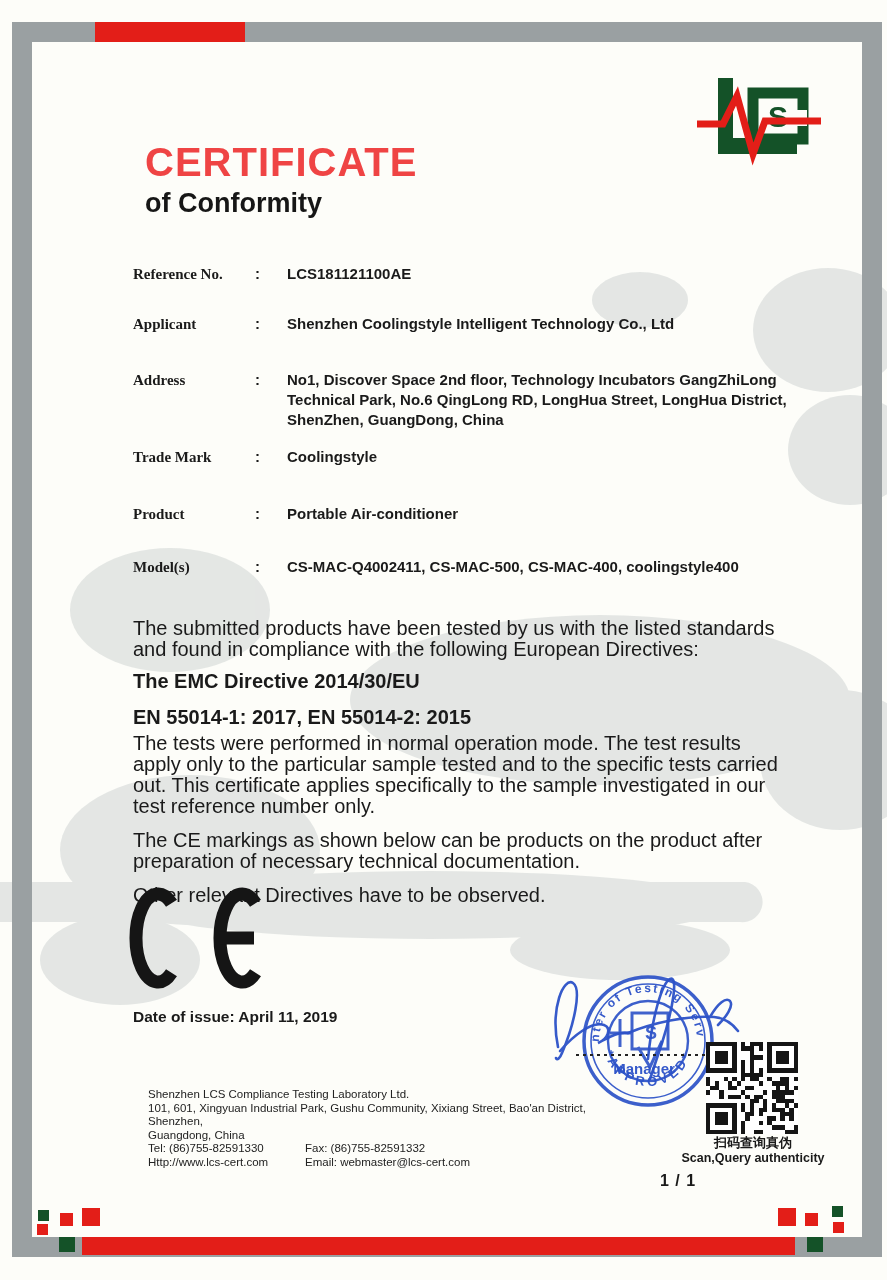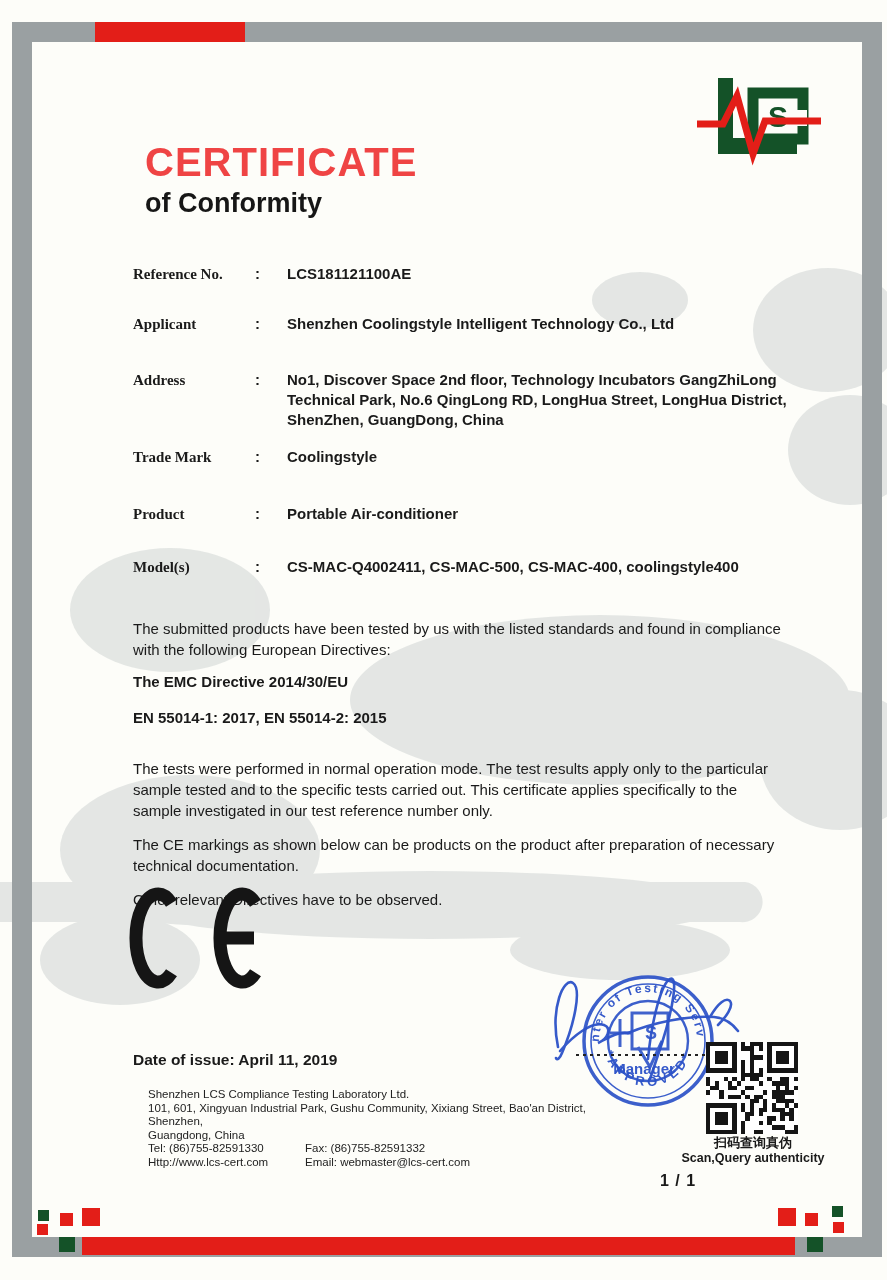--- a/index.html
+++ b/index.html
@@ -29,28 +29,28 @@
   .title-sub { font-size:27px; font-weight:bold; margin-top:3px; color:#161616; }
   
   .fields { position:absolute; left:133px; top:264px; width:655px; z-index:5; }
   .field-row { display:flex; font-size:15px; font-weight:bold; line-height:20px; }
   .f-label { width:122px; flex:0 0 122px;font-family:Liberation Serif, serif; }
   .f-colon { width:32px; flex:0 0 32px; }
   .f-value { flex:1; }
   .mb30{margin-bottom:30px}.mb36{margin-bottom:36px}.mb17{margin-bottom:17px}
   .mb37{margin-bottom:37px}.mb33{margin-bottom:33px}
   
-  .bodytext { position:absolute; left:133px; top:618px; width:650px; z-index:5; font-size:15px; line-height:21px; }
+  .bodytext { position:absolute; left:133px; top:618px; width:650px; z-index:5; font-size:20px; line-height:21px; }
   .bodytext p { margin-bottom:11px; }
   .bodytext .bold { font-weight:bold; margin-bottom:15px; }
   .bodytext .gap { margin-bottom:13px; }
   
   .ce-mark { position:absolute; left:128px; top:886px; z-index:5; }
   
-  .date-line { position:absolute; left:133px; top:1051px; font-size:15.5px; font-weight:bold; z-index:5; }
+  .date-line { position:absolute; left:133px; top:1008px; font-size:15.5px; font-weight:bold; z-index:5; }
   
   .stamp { position:absolute; left:548px; top:955px; width:205px; height:170px; z-index:6; }
   
   .qr-box { position:absolute; left:706px; top:1042px; width:92px; height:92px; z-index:7; background:#fff; }
   .qr-caption-cn { position:absolute; left:683px; top:1134px; width:140px; text-align:center; font-size:13px; font-weight:bold; z-index:7; }
   .qr-caption-en { position:absolute; left:672px; top:1151px; width:162px; text-align:center; font-size:12.5px; font-weight:bold; z-index:7; }
   
   .footer { position:absolute; left:148px; top:1088px; width:470px; font-size:11.5px; line-height:13.5px; color:#222; z-index:5; }
   .footer-row { display:flex; }
   .footer-row .col1 { width:157px; flex:0 0 157px; }
@@ -136,21 +136,21 @@
     <div class="field-row">
       <span class="f-label">Model(s)</span>
       <span class="f-colon">:</span>
       <span class="f-value">CS-MAC-Q4002411, CS-MAC-500, CS-MAC-400, coolingstyle400</span>
     </div>
   </div>
 
   <div class="bodytext">
     <p>The submitted products have been tested by us with the listed standards and found in compliance with the following European Directives:</p>
     <p class="bold">The EMC Directive 2014/30/EU</p>
-    <p class="bold" style="margin-bottom:30px">EN 55014-1: 2017, EN 55014-2: 2015</p>
+    <p class="bold" style="margin-bottom:5px">EN 55014-1: 2017, EN 55014-2: 2015</p>
     <p class="gap">The tests were performed in normal operation mode. The test results apply only to the particular sample tested and to the specific tests carried out. This certificate applies specifically to the sample investigated in our test reference number only.</p>
     <p class="gap">The CE markings as shown below can be products on the product after preparation of necessary technical documentation.</p>
     <p>Other relevant Directives have to be observed.</p>
   </div>
 
   <svg class="ce-mark" width="150" height="105" viewBox="0 0 150 105">
     <g stroke="#151515" stroke-width="13" fill="none" stroke-linecap="butt">
       <path d="M 43.5,17.3 A 22,44 0 1 0 43.5,86.7"></path>
       <path d="M 127.5,17.3 A 22,44 0 1 0 127.5,86.7"></path>
       <line x1="92" y1="52" x2="126" y2="52"></line>

